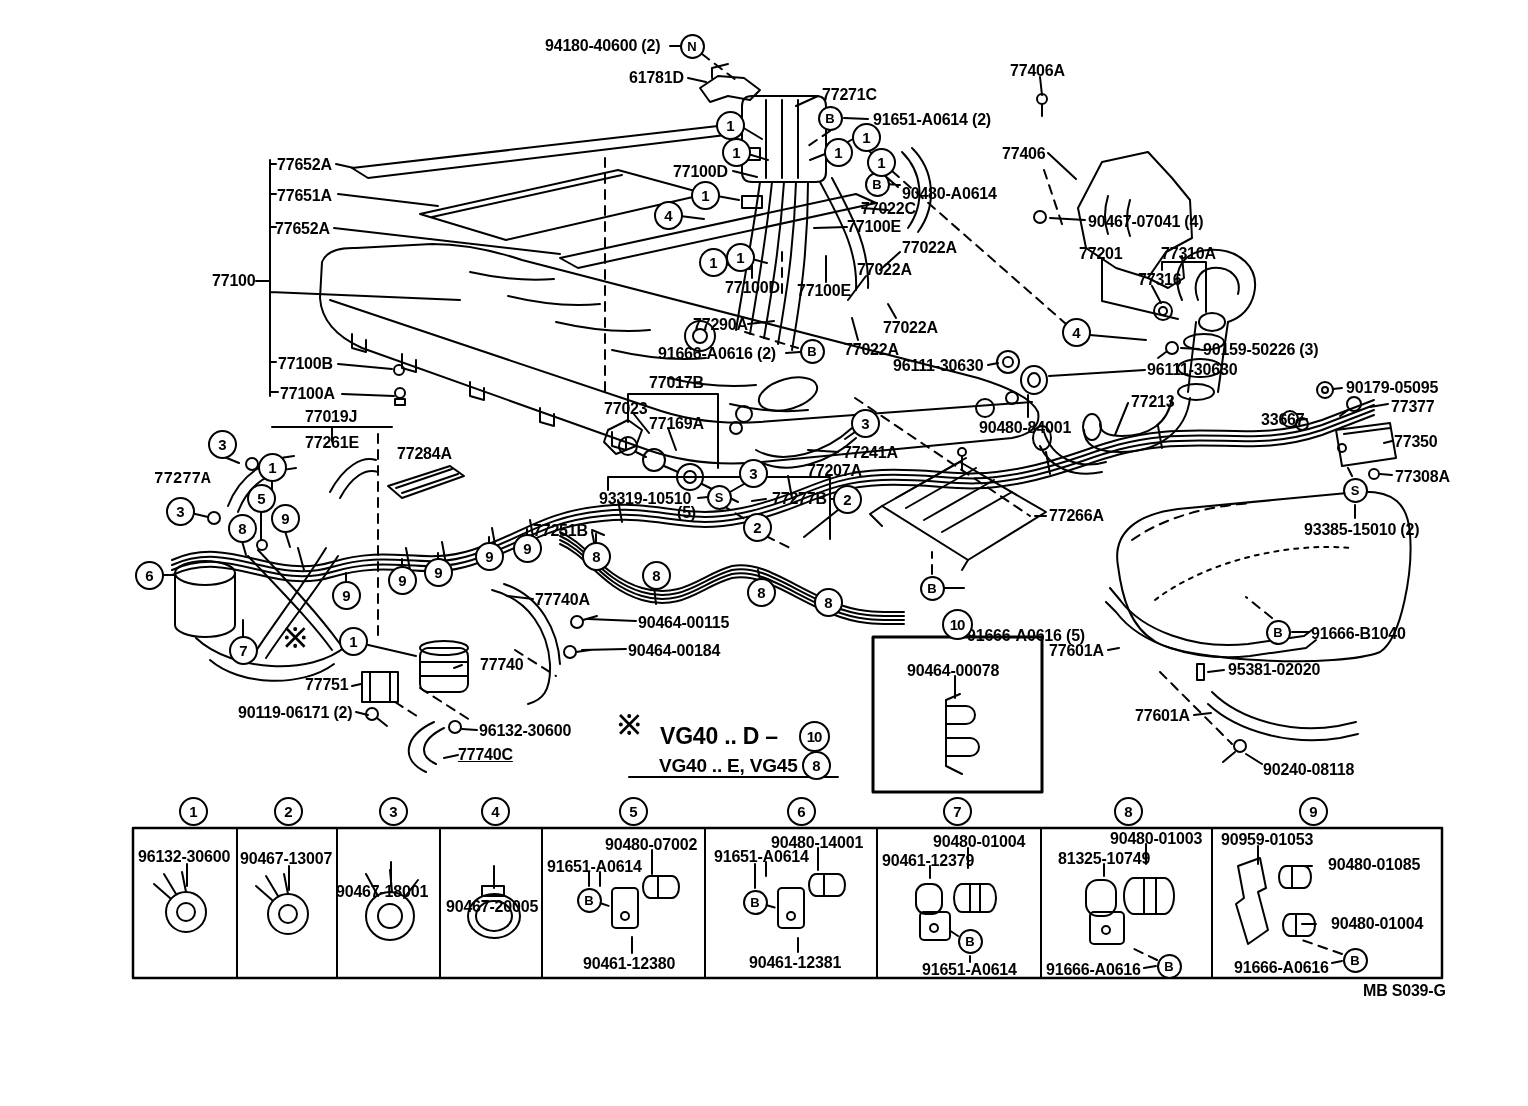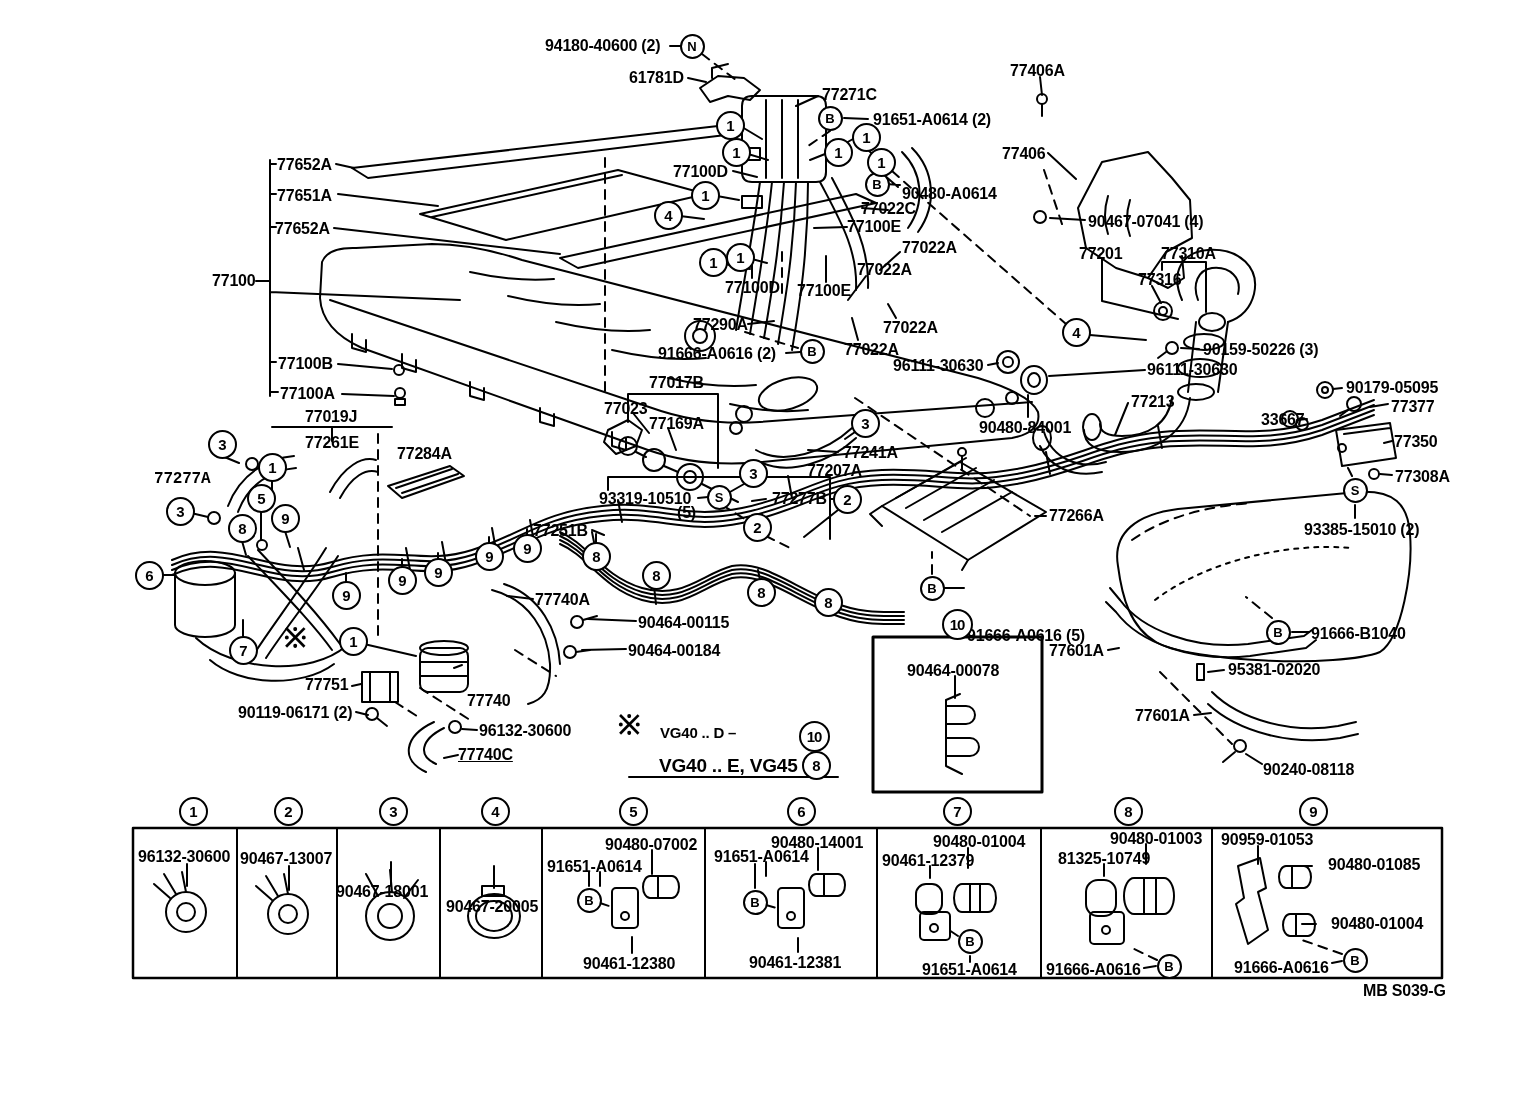--- a/index.html
+++ b/index.html
@@ -246,21 +246,21 @@
       <div class="lbl" style="left: 843px; top: 445px;">77241A</div>
       <div class="lbl" style="left: 807px; top: 463px;">77207A</div>
       <div class="lbl" style="left: 599px; top: 491px;">93319-10510</div>
       <div class="lbl" style="left: 677px; top: 505px;">(5)</div>
       <div class="lbl" style="left: 772px; top: 491px;">77277B</div>
       <div class="lbl" style="left: 305px; top: 435px;">77261E</div>
       <div class="lbl" style="left: 397px; top: 446px;">77284A</div>
       <div class="lbl" style="left: 154px; top: 471px; font-family: Liberation Mono, monospace;">77277A</div>
       <div class="lbl" style="left: 533px; top: 523px;">77251B</div>
       <div class="lbl" style="left: 535px; top: 592px;">77740A</div>
-      <div class="lbl" style="left: 467px; top: 657px; margin-top: 36px;">77740</div>
+      <div class="lbl" style="left: 480px; top: 657px;">77740</div>
       <div class="lbl" style="left: 305px; top: 677px;">77751</div>
       <div class="lbl" style="left: 238px; top: 705px;">90119-06171 (2)</div>
       <div class="lbl" style="left: 479px; top: 723px;">96132-30600</div>
       <div class="lbl" style="left: 458px; top: 747px; text-decoration: underline;">77740C</div>
       <div class="lbl" style="left: 638px; top: 615px;">90464-00115</div>
       <div class="lbl" style="left: 628px; top: 643px;">90464-00184</div>
       <div class="lbl" style="left: 1079px; top: 246px;">77201</div>
       <div class="lbl" style="left: 1161px; top: 246px;">77310A</div>
       <div class="lbl" style="left: 1138px; top: 272px;">77316</div>
       <div class="lbl" style="left: 1203px; top: 342px;">90159-50226 (3)</div>
@@ -274,21 +274,21 @@
       <div class="lbl" style="left: 1395px; top: 469px;">77308A</div>
       <div class="lbl" style="left: 1304px; top: 522px;">93385-15010 (2)</div>
       <div class="lbl" style="left: 1049px; top: 508px;">77266A</div>
       <div class="lbl" style="left: 967px; top: 588px; margin-top: 40px;">91666-A0616 (5)</div>
       <div class="lbl" style="left: 1049px; top: 643px;">77601A</div>
       <div class="lbl" style="left: 1311px; top: 626px;">91666-B1040</div>
       <div class="lbl" style="left: 1228px; top: 662px;">95381-02020</div>
       <div class="lbl" style="left: 1135px; top: 708px;">77601A</div>
       <div class="lbl" style="left: 1263px; top: 762px;">90240-08118</div>
       <div class="lbl" style="left: 907px; top: 663px;">90464-00078</div>
-      <div class="lbl" style="left: 660px; top: 725px; font-size: 15px;">VG40 .. D –</div>
+      <div class="lbl" style="left: 660px; top: 725px; font-size: 23px;">VG40 .. D –</div>
       <div class="lbl" style="left: 659px; top: 756px; font-size: 19px;">VG40 .. E, VG45 –</div>
       <div class="mk letter" style="width: 25px; height: 25px; left: 679.5px; top: 33.5px;">N</div>
       <div class="mk letter" style="width: 25px; height: 25px; left: 817.5px; top: 105.5px;">B</div>
       <div class="mk letter" style="width: 25px; height: 25px; left: 864.5px; top: 171.5px;">B</div>
       <div class="mk letter" style="width: 25px; height: 25px; left: 799.5px; top: 338.5px;">B</div>
       <div class="mk letter" style="width: 25px; height: 25px; left: 919.5px; top: 575.5px;">B</div>
       <div class="mk letter" style="width: 25px; height: 25px; left: 1265.5px; top: 619.5px;">B</div>
       <div class="mk letter" style="width: 25px; height: 25px; left: 706.5px; top: 484.5px;">S</div>
       <div class="mk letter" style="width: 25px; height: 25px; left: 1342.5px; top: 477.5px;">S</div>
       <div class="mk" style="width: 29px; height: 29px; left: 715.5px; top: 110.5px;">1</div>

